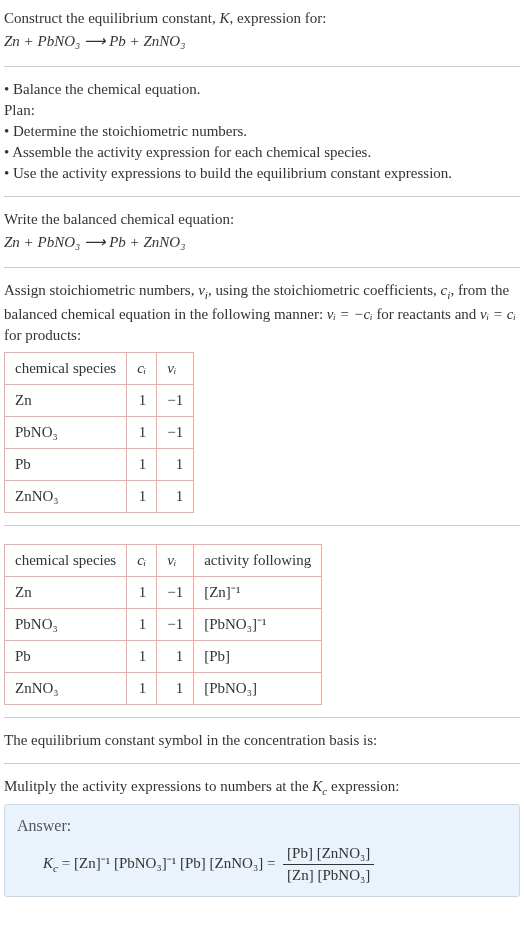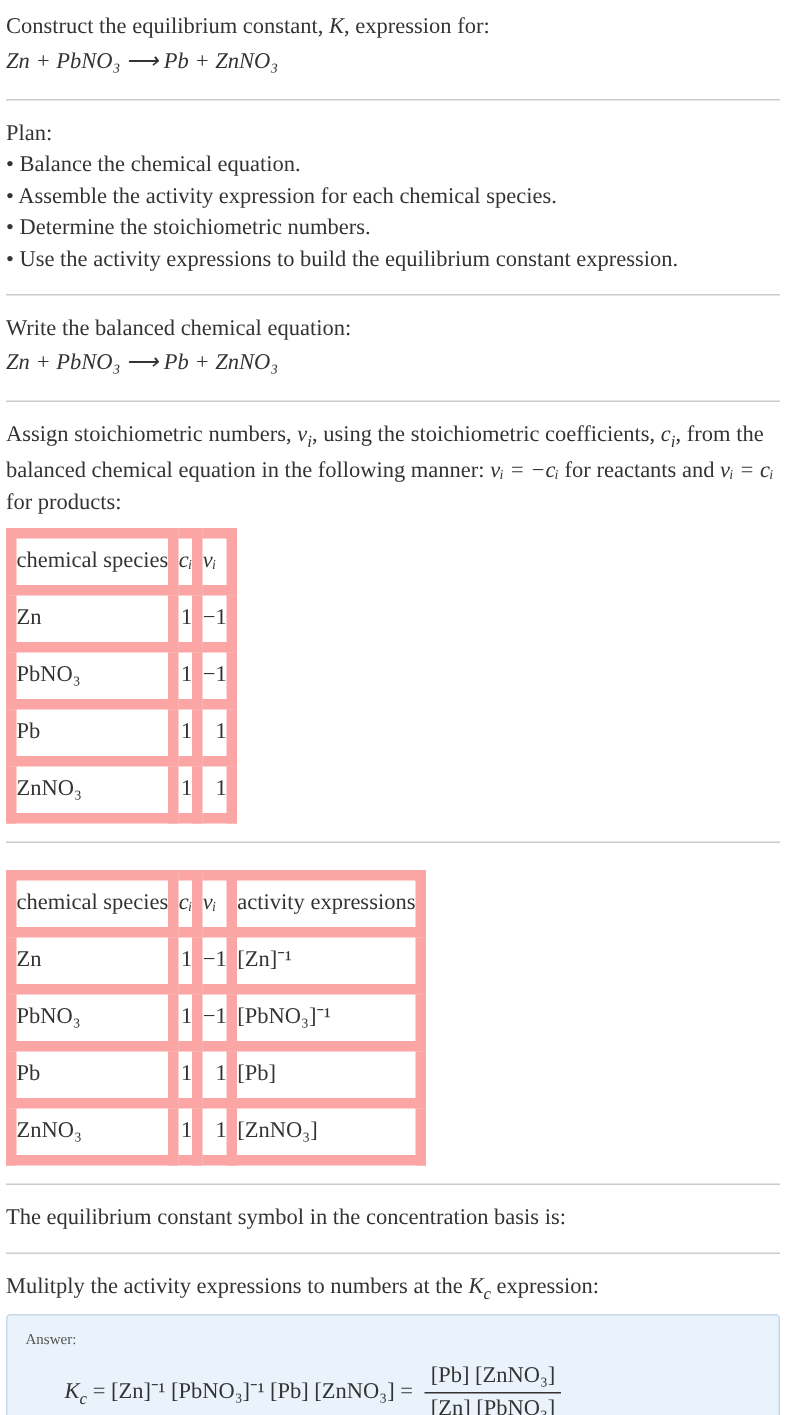--- a/index.html
+++ b/index.html
@@ -27,22 +27,22 @@
     .equation {
       font-family: Georgia, serif;
       padding: 2px 0;
       font-style: italic;
     }
     table {
       border-collapse: collapse;
       margin-top: 6px;
     }
     table td, table th {
-      border: 7px solid #fca5a5;
-      padding: 5px 0;
+      border: 1px solid #fca5a5;
+      padding: 5px 10px;
       text-align: left;
       font-weight: normal;
       font-family: Georgia, serif;
     }
     table td.num {
       text-align: right;
     }
     .sub {
       font-size: 0.75em;
       vertical-align: sub;
@@ -52,21 +52,21 @@
       font-style: italic;
     }
     .answer-box {
       background: #eaf3fb;
       border: 1px solid #c5d9ea;
       border-radius: 3px;
       padding: 10px 12px;
       margin-top: 4px;
     }
     .answer-label {
-      font-size: 10px;
+      font-size: 16px;
       color: #555;
       margin-bottom: 6px;
     }
     .frac {
       display: inline-block;
       text-align: left;
       vertical-align: middle;
       margin: 0 4px;
     }
     .frac .num {
@@ -89,24 +89,24 @@
 <div class="section">
   <div>
     <span>Construct the equilibrium constant, </span><span class="ital">K</span><span>, expression for:</span>
   </div>
   <div class="equation">Zn + PbNO₃  ⟶  Pb + ZnNO₃</div>
 </div>
 
 <hr>
 
 <div class="section">
+  <div>• Balance the chemical equation.</div>
   <div>Plan:</div>
-  <div>• Balance the chemical equation.</div>
+  <div>• Determine the stoichiometric numbers.</div>
   <div>• Assemble the activity expression for each chemical species.</div>
-  <div>• Determine the stoichiometric numbers.</div>
   <div>• Use the activity expressions to build the equilibrium constant expression.</div>
 </div>
 
 <hr>
 
 <div class="section">
   <div>Write the balanced chemical equation:</div>
   <div class="equation">Zn + PbNO₃  ⟶  Pb + ZnNO₃</div>
 </div>
 
@@ -149,21 +149,21 @@
 
 <hr>
 
 <div class="section">
   <table>
     <tbody>
         <tr>
       <th>chemical species</th>
       <th><span class="ital">cᵢ</span></th>
       <th><span class="ital">νᵢ</span></th>
-      <th>activity expressions</th>
+      <th>activity following</th>
     </tr>
     <tr>
       <td>Zn</td>
       <td class="num">1</td>
       <td class="num">−1</td>
       <td>[Zn]⁻¹</td>
     </tr>
     <tr>
       <td>PbNO₃</td>
       <td class="num">1</td>
@@ -173,21 +173,21 @@
     <tr>
       <td>Pb</td>
       <td class="num">1</td>
       <td class="num">1</td>
       <td>[Pb]</td>
     </tr>
     <tr>
       <td>ZnNO₃</td>
       <td class="num">1</td>
       <td class="num">1</td>
-      <td>[ZnNO₃]</td>
+      <td>[PbNO₃]</td>
     </tr>
   </tbody>
     </table>
 </div>
 
 <hr>
 
 <div class="section">
   <div>The equilibrium constant symbol in the concentration basis is:</div>
 </div>

